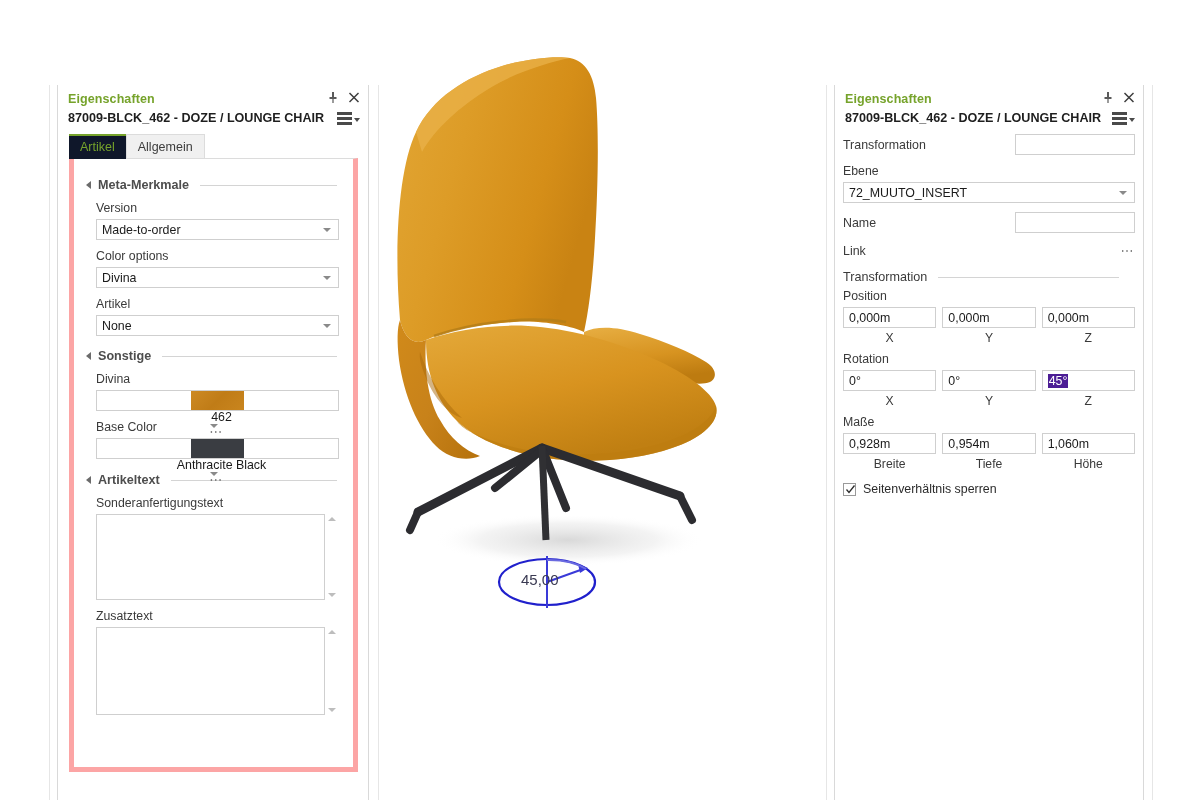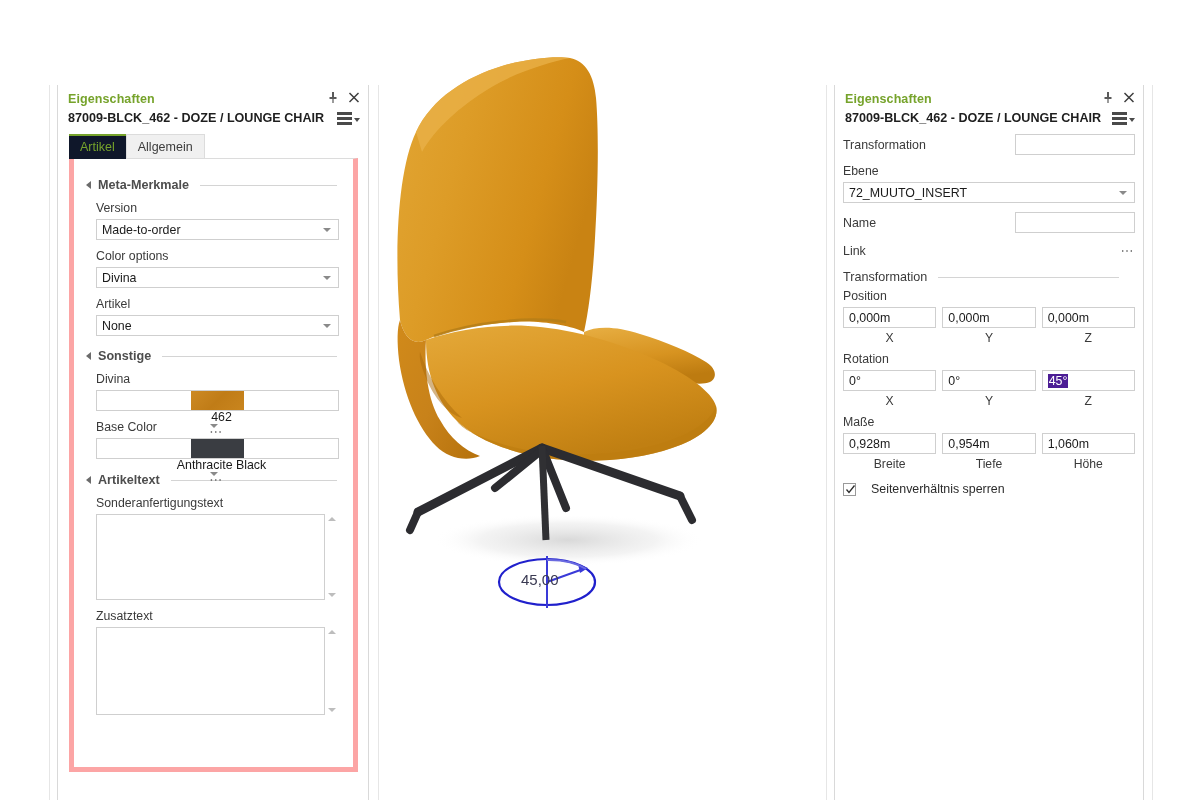--- a/index.html
+++ b/index.html
@@ -188,21 +188,21 @@
   }
   .row-lbl-input .lab { font-size: 12.4px; color: #3a3a3a; }
   .row-lbl-input .inputbox { width: 120px; }
   .triple { display: flex; gap: 6px; margin-top: 3px; }
   .triple .inputbox { flex: 1; }
   .triple-cap { display: flex; gap: 6px; margin-top: 3px; }
   .triple-cap span {
     flex: 1; text-align: center; font-size: 12.2px; color: #3a3a3a;
   }
   .sel-hl { background: #4c1d95; color: #ffffff; padding: 0 1px; }
-  .chkrow { display: flex; align-items: center; gap: 15px; margin-top: 11px; }
+  .chkrow { display: flex; align-items: center; gap: 7px; margin-top: 11px; }
   .chkbox {
     width: 13px; height: 13px; border: 1px solid #9a9a9a; background: #fff;
     position: relative; flex: none;
   }
   .chkbox svg { position: absolute; left: 1px; top: 0px; }
   .chklbl { font-size: 12.4px; color: #2b2b2b; }
   .link-row {
     display: flex; align-items: center; justify-content: space-between;
     margin-top: 11px;
   }

